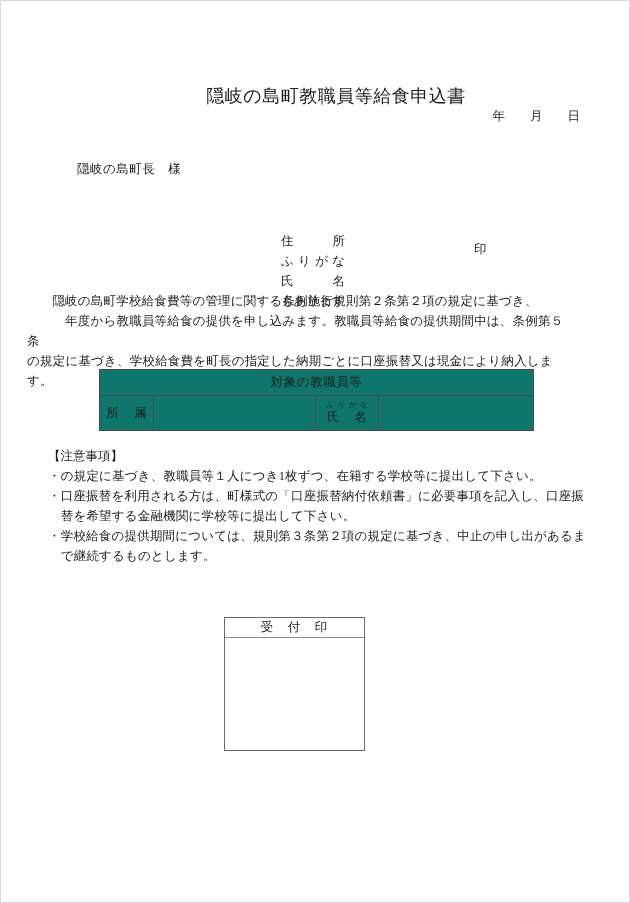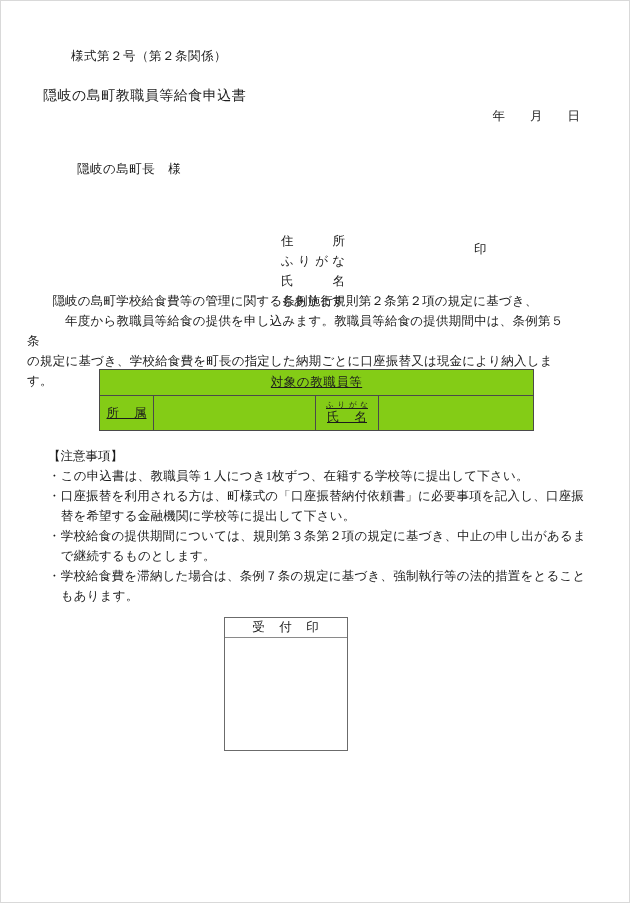--- a/index.html
+++ b/index.html
@@ -26,22 +26,22 @@
     top: 47px;
     line-height: 16px;
     letter-spacing: 0.5px;
   }
 
   .doc-title {
     position: absolute;
     left: 0;
     right: 0;
     top: 86px;
-    text-align: left;
-    font-size: 14px;
+    text-align: center;
+    font-size: 18px;
     line-height: 18px;
     letter-spacing: 0.5px;
     padding-left: 42px;
   }
 
   .date-line {
     position: absolute;
     right: 49px;
     top: 106px;
     line-height: 18px;
@@ -86,22 +86,21 @@
     letter-spacing: 0.2px;
   }
 
   .ttable {
     position: absolute;
     left: 98px;
     top: 368px;
     width: 435px;
     border: 1px solid #4a4a4a;
     box-sizing: border-box;
-    background: #84cc16;
-    text-decoration: underline;
+    background: #0f766e;
   }
   .ttable-header {
     height: 25px;
     line-height: 25px;
     text-align: center;
     border-bottom: 1px solid #4a4a4a;
     letter-spacing: 0.5px;
   }
   .ttable-row {
     display: grid;
@@ -149,42 +148,41 @@
   .note {
     line-height: 20px;
     white-space: pre-line;
     letter-spacing: 0.2px;
   }
 
   .reception {
     position: absolute;
     left: 223px;
     top: 616px;
-    width: 124px;
+    width: 141px;
     height: 134px;
     border: 1px solid #6b6b6b;
     box-sizing: border-box;
   }
   .reception-header {
     height: 19px;
     line-height: 19px;
     text-align: center;
     border-bottom: 1px solid #8a8a8a;
     letter-spacing: 1px;
   }
   .reception-body {
     height: 113px;
   }
 </style>
 </head>
 <body>
 
 <div class="page">
 
-  <div class="form-number">様式第２号（第２条関係）</div>
 
   <div class="doc-title">隠岐の島町教職員等給食申込書</div>
 
   <div class="date-line">年　　月　　日</div>
 
   <div class="addressee">隠岐の島町長　様</div>
 
   <div class="applicant">
     <div class="app-line">
       <span class="jlabel">住所</span>
@@ -216,27 +214,25 @@
         <span class="ruby-sm">ふりがな</span>
         <span class="jlabel-sm">氏名</span>
       </div>
       <div class="cell"></div>
     </div>
   </div>
 
   <div class="notes-heading">【注意事項】</div>
 
   <div class="notes">
-    <div class="note">・この申込書は、教職員等１人につき1枚ずつ、在籍する学校等に提出して下さい。</div>
+    <div class="note">・の規定に基づき、教職員等１人につき1枚ずつ、在籍する学校等に提出して下さい。</div>
     <div class="note">・口座振替を利用される方は、町様式の「口座振替納付依頼書」に必要事項を記入し、口座振
 　替を希望する金融機関に学校等に提出して下さい。</div>
     <div class="note">・学校給食の提供期間については、規則第３条第２項の規定に基づき、中止の申し出があるま
 　で継続するものとします。</div>
-    <div class="note">・学校給食費を滞納した場合は、条例７条の規定に基づき、強制執行等の法的措置をとること
-　もあります。</div>
   </div>
 
   <div class="reception">
     <div class="reception-header">受　付　印</div>
     <div class="reception-body"></div>
   </div>
 
 </div>
 
 </body></html>

